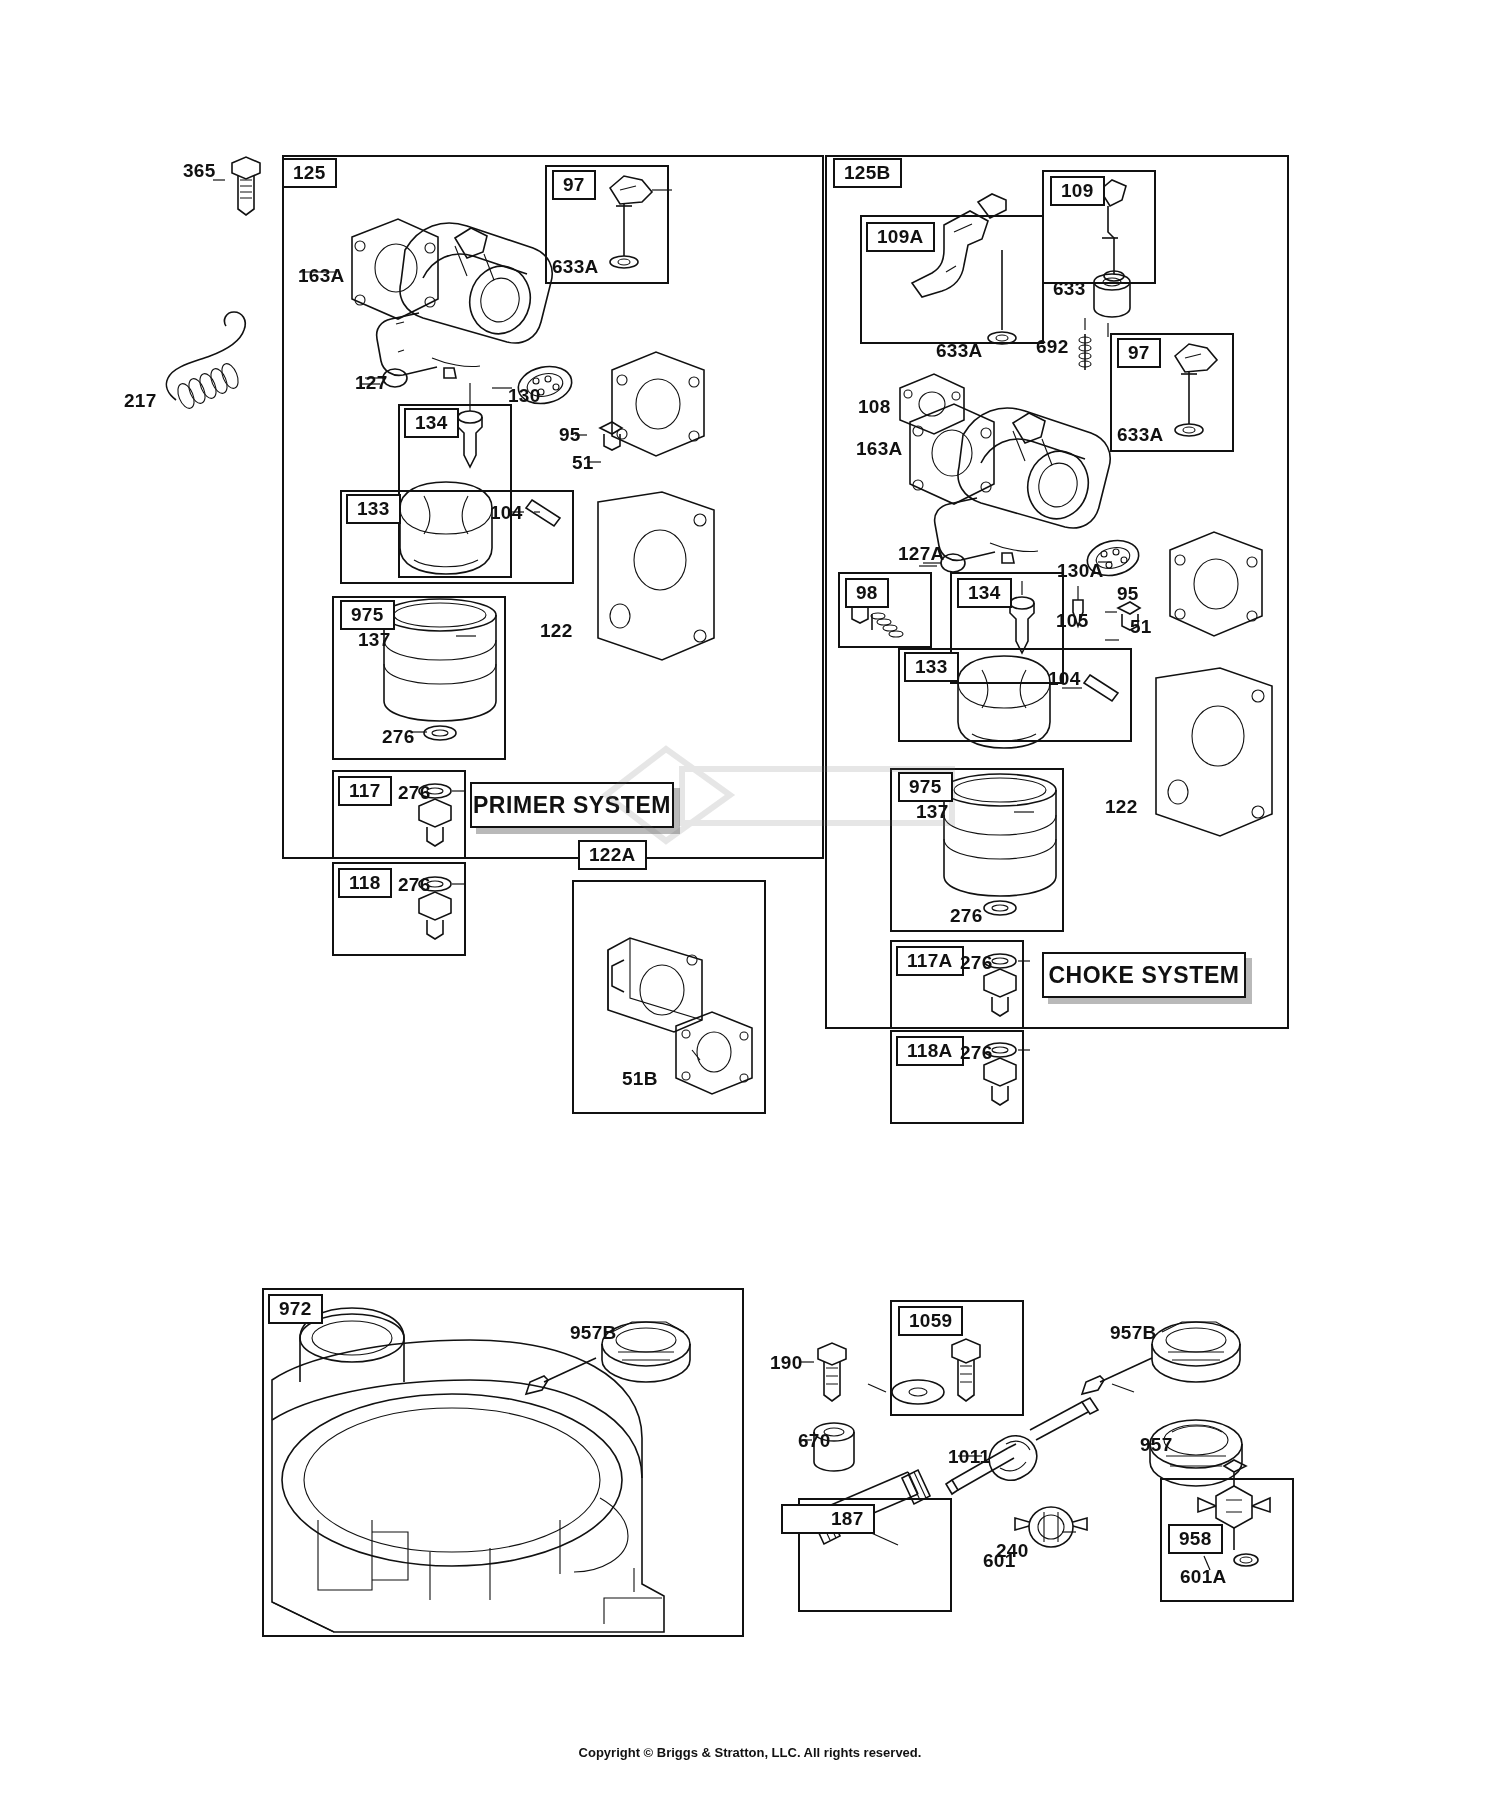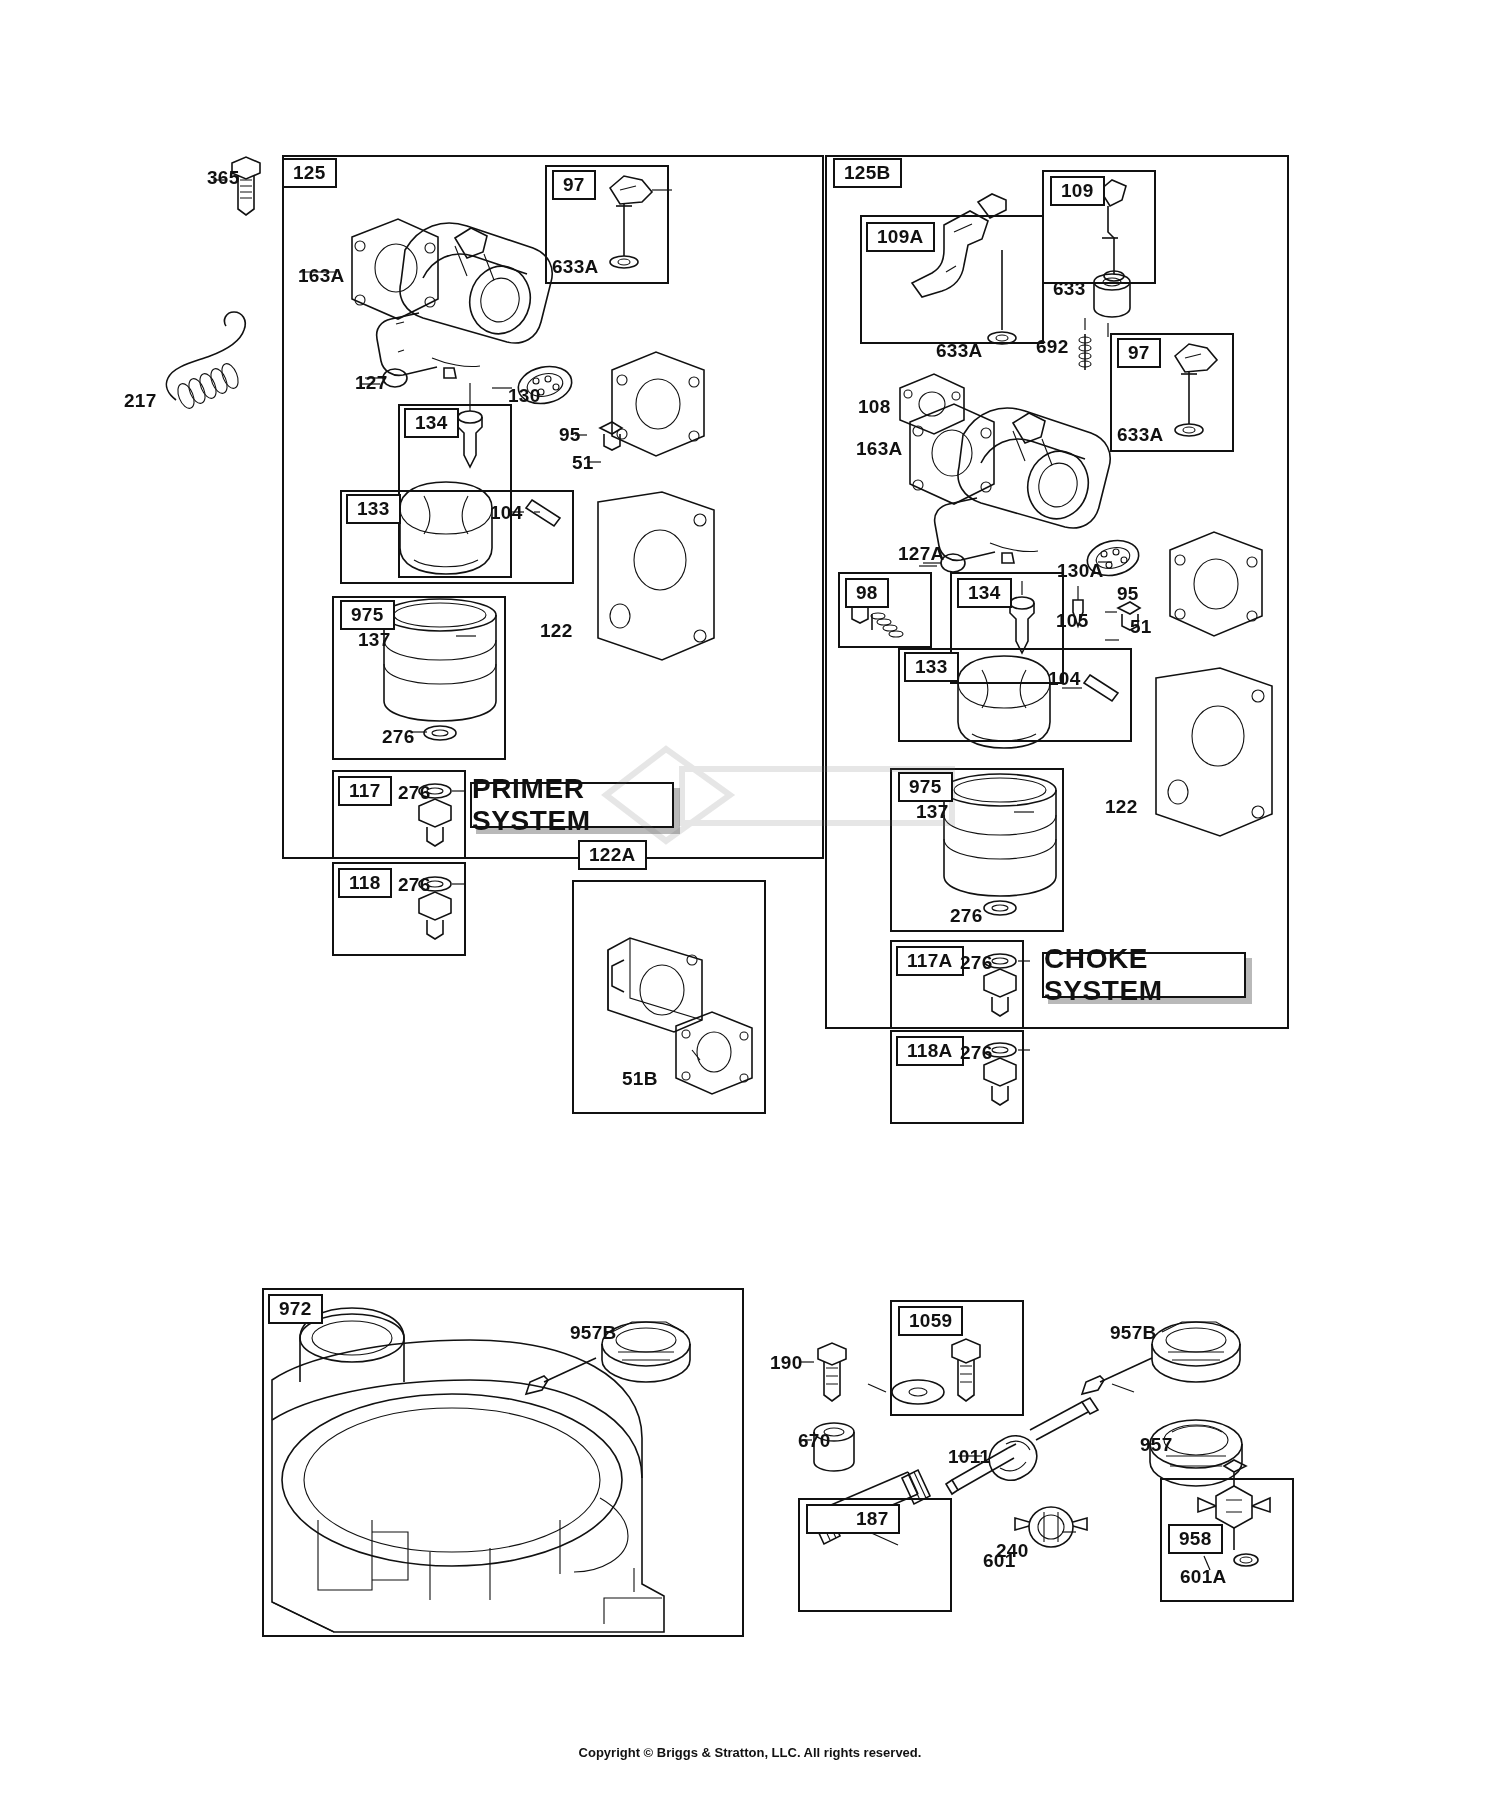--- a/index.html
+++ b/index.html
@@ -44,21 +44,21 @@
   .subbox{
     position:absolute;
     border:2px solid #111;
     background:transparent;
   }
   
   .banner{
     position:absolute;
     border:2px solid #111;
     background:#fff;
-    font-size:28px;
+    font-size:23px;
     font-weight:bold;
     color:#111;
     display:flex;
     align-items:center;
     justify-content:center;
     letter-spacing:.6px;
     box-shadow:6px 6px 0 #b9b9b9;
   }
   
   .watermark{
@@ -575,21 +575,21 @@
   <div class="banner" style="left:470px;top:782px;width:200px;height:42px;">PRIMER SYSTEM</div>
   <div class="banner" style="left:1042px;top:952px;width:200px;height:42px;">CHOKE SYSTEM</div>
 
   <div class="watermark">
     <svg width="360" height="120">
       <path d="M6 60 L66 14 L130 60 L66 106 Z" fill="none" stroke="#6f6f6f" stroke-width="6"></path>
       <rect x="82" y="34" width="270" height="54" fill="none" stroke="#6f6f6f" stroke-width="6"></rect>
     </svg>
   </div>
 
-  <div class="num" style="left:183px;top:167px;margin-left:24px;">365</div>
+  <div class="num" style="left:183px;top:160px;">365</div>
   <div class="callout" style="left:282px;top:158px;">125</div>
   <div class="callout" style="left:552px;top:170px;">97</div>
   <div class="num" style="left:552px;top:256px;">633A</div>
   <div class="num" style="left:298px;top:265px;">163A</div>
   <div class="num" style="left:124px;top:390px;">217</div>
   <div class="num" style="left:355px;top:372px;">127</div>
   <div class="num" style="left:508px;top:385px;">130</div>
   <div class="callout" style="left:404px;top:408px;">134</div>
   <div class="num" style="left:559px;top:424px;">95</div>
   <div class="num" style="left:572px;top:452px;">51</div>
@@ -635,21 +635,21 @@
   <div class="num" style="left:960px;top:1042px;">276</div>
 
   <div class="callout" style="left:268px;top:1294px;">972</div>
   <div class="num" style="left:570px;top:1322px;">957B</div>
   <div class="num" style="left:770px;top:1352px;">190</div>
   <div class="callout" style="left:898px;top:1306px;">1059</div>
   <div class="num" style="left:1110px;top:1322px;">957B</div>
   <div class="num" style="left:768px;top:1430px;margin-left:30px;">670</div>
   <div class="num" style="left:948px;top:1446px;">1011</div>
   <div class="num" style="left:1140px;top:1434px;">957</div>
-  <div class="callout" style="left:806px;top:1504px;padding-left:48px;">187</div>
+  <div class="callout" style="left:781px;top:1504px;padding-left:48px;">187</div>
   <div class="num" style="left:948px;top:1550px;margin-left:35px;">601</div>
   <div class="num" style="left:996px;top:1540px;">240</div>
   <div class="callout" style="left:1168px;top:1524px;">958</div>
   <div class="num" style="left:1180px;top:1566px;">601A</div>
 
   <div class="copyright">Copyright © Briggs &amp; Stratton, LLC. All rights reserved.</div>
 
 </div>
 
 </body></html>

